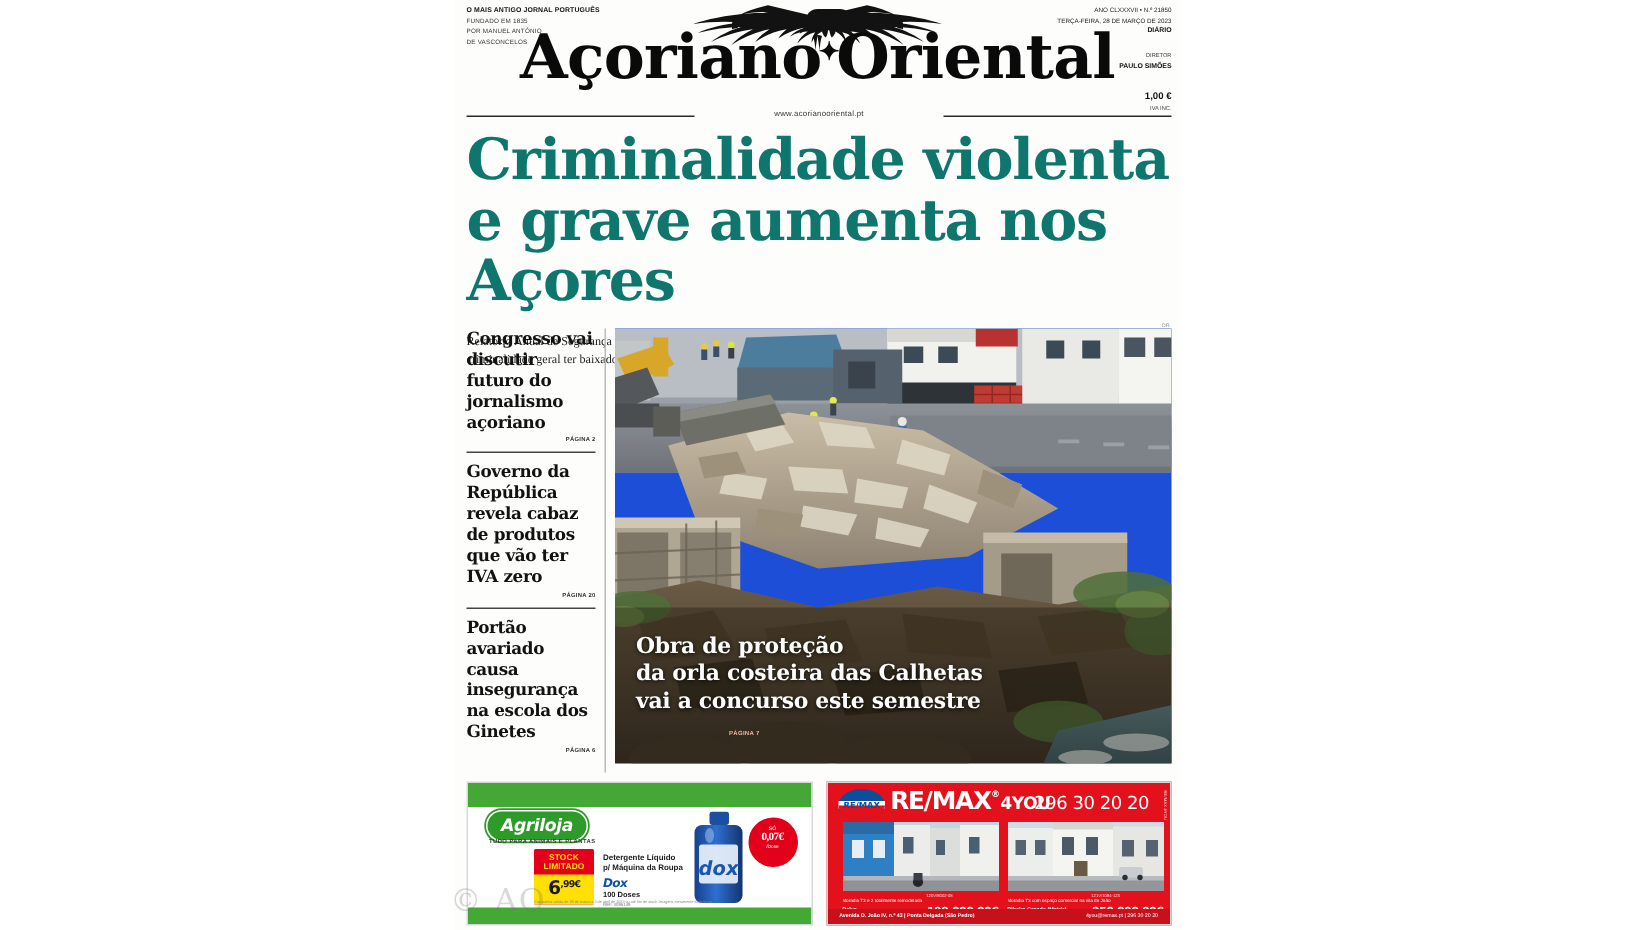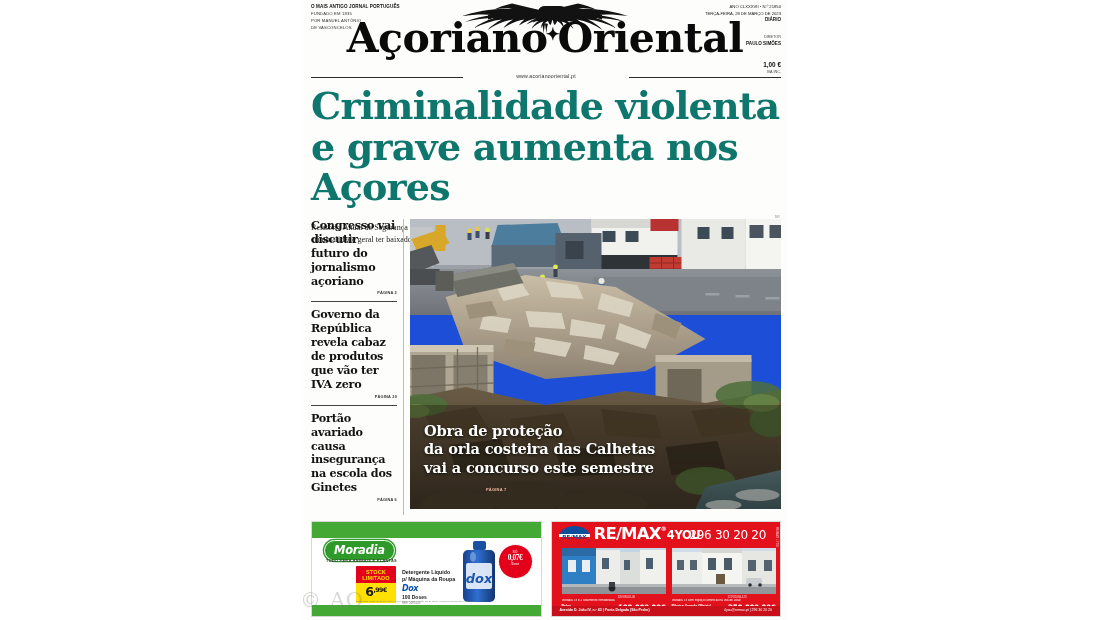--- a/index.html
+++ b/index.html
@@ -821,21 +821,21 @@
 
     </div>
 
     <div class="ads">
 
       <div class="ad agri">
 
         <div class="green-top"></div>
         <div class="green-bot"></div>
 
-        <div class="logo">Moradia</div>
+        <div class="logo">Agriloja</div>
         <div class="logo-sub">TUDO PARA ANIMAIS E PLANTAS</div>
 
         <div class="pricebox">
           <div class="st">
             <span>STOCK</span><br>
             <span>LIMITADO</span>
           </div>
           <div class="amt"><span>6</span><sup>,99</sup><sup>€</sup></div>
         </div>
 

